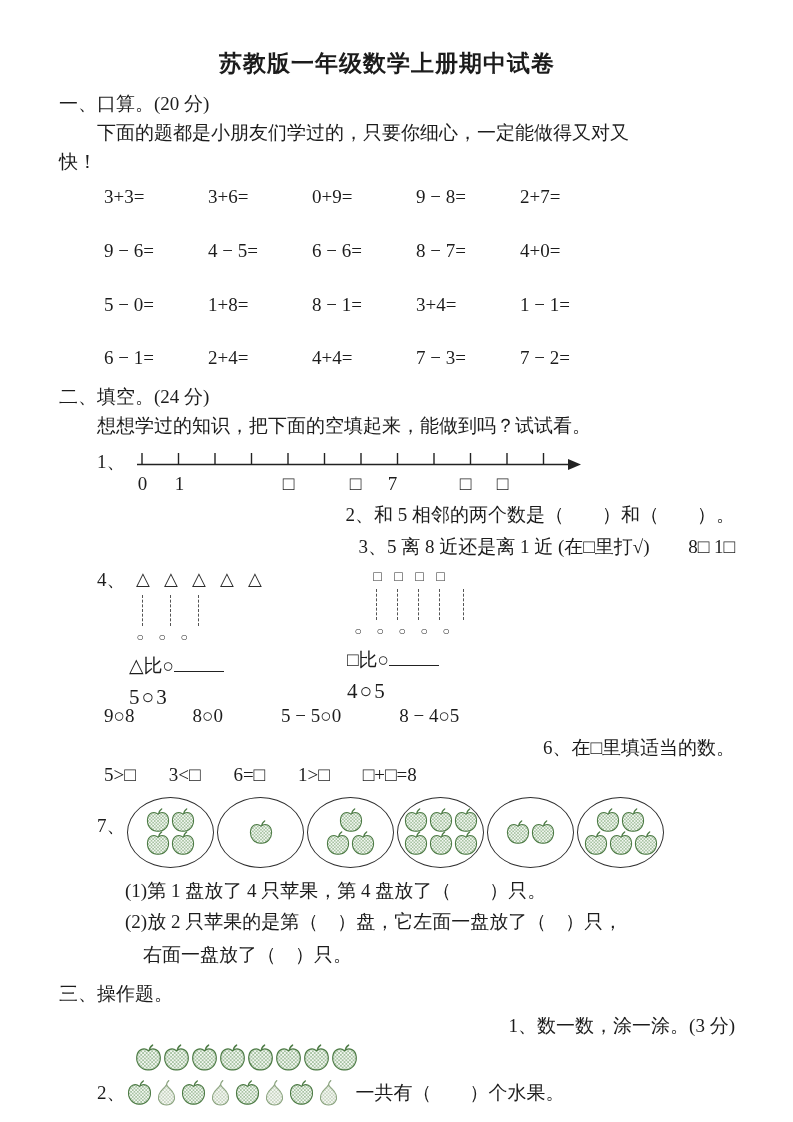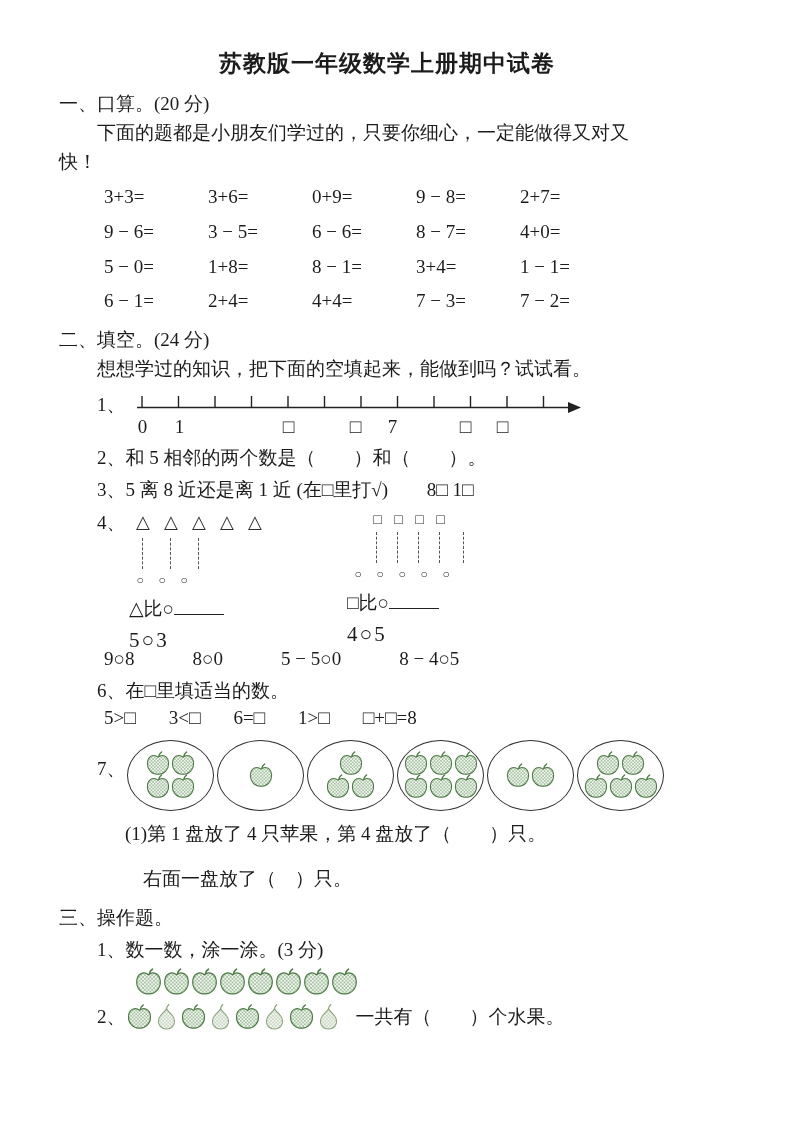--- a/index.html
+++ b/index.html
@@ -5,24 +5,24 @@
   html,body{margin:0;padding:0;}
   body{
     width:793px;height:1122px;background:#ffffff;color:#1c1c1c;
     font-family:"Liberation Serif","DejaVu Serif",serif;font-size:19px;line-height:1.42;
   }
   .page{padding:40px 58px 0 59px;position:relative;box-sizing:border-box;}
   .title{text-align:center;font-size:23px;font-weight:600;letter-spacing:1px;margin:8px 0 10px -20px;}
   .sec-heading{margin-top:9px;}
   .indent{text-indent:2em;margin-top:2px;}
   .noindent{margin-top:2px;}
-  .qline{margin-top:5px;padding-left:38px;}
+  .qline{margin-top:5px;padding-left:38px;text-align:right;}
   .qnum{display:inline-block;}
   
-  .oral-grid{display:grid;grid-template-columns:repeat(5,104px);row-gap:8px;margin:8px 0 0 45px;}
+  .oral-grid{display:grid;grid-template-columns:repeat(5,104px);row-gap:27px;margin:8px 0 0 45px;}
   
   .nline-row{display:flex;margin-top:9px;padding-left:38px;align-items:flex-start;}
   .nline{margin-left:9px;}
   .nline-labels{position:relative;height:27px;width:445px;font-size:19px;}
   .nline-labels span{position:absolute;top:1px;transform:translateX(-50%);}
   
   .q4-wrap{position:relative;height:136px;margin-top:6px;}
   .q4-label{position:absolute;left:38px;top:0;}
   .q4-left{position:absolute;left:70px;top:0;}
   .q4-right{position:absolute;left:288px;top:0;}
@@ -42,21 +42,21 @@
   .q6-gap>span{margin-right:33px;}
   
   .plates-row{display:flex;align-items:flex-start;margin-top:8px;padding-left:38px;}
   .plates-row .qnum{margin-top:16px;width:30px;}
   .plate{width:87px;height:71px;border:1.7px solid #2e2e2e;border-radius:50%;
          display:flex;flex-direction:column;justify-content:center;align-items:center;
          margin-right:3px;box-sizing:border-box;flex:none;}
   .prow{display:flex;justify-content:center;}
   .fruit{width:26px;height:26px;margin:-1.5px -0.5px;flex:none;}
   .sub{margin-top:4px;padding-left:66px;}
-  .sub2{margin-top:18px;padding-left:84px;}
+  .sub2{margin-top:6px;padding-left:84px;}
   
   .apple-strip{display:flex;margin:4px 0 0 75px;}
   .fruit-lg{width:29px;height:29px;margin-right:-1px;flex:none;}
   .fruit-row-line{display:flex;align-items:center;margin-top:7px;padding-left:38px;}
   .fruit-md{width:27px;height:27px;margin-right:0px;flex:none;}
   .after-fruits{margin-left:14px;}
   svg.nl{display:block;}
 </style>
 </head>
 <body>
@@ -90,21 +90,21 @@
   <div class="indent">下面的题都是小朋友们学过的，只要你细心，一定能做得又对又</div>
   <div class="noindent">快！</div>
 
   <div class="oral-grid">
     <span>3+3=</span>
     <span>3+6=</span>
     <span>0+9=</span>
     <span>9 − 8=</span>
     <span>2+7=</span>
     <span>9 − 6=</span>
-    <span>3 − 5=</span>
+    <span>4 − 5=</span>
     <span>6 − 6=</span>
     <span>8 − 7=</span>
     <span>4+0=</span>
     <span>5 − 0=</span>
     <span>1+8=</span>
     <span>8 − 1=</span>
     <span>3+4=</span>
     <span>1 − 1=</span>
     <span>6 − 1=</span>
     <span>2+4=</span>
@@ -315,20 +315,21 @@
             <use href="#sym-apple"></use>
           </svg>
         <svg class="fruit" viewBox="0 0 32 32">
             <use href="#sym-apple"></use>
           </svg>
       </div>
     </div>
   </div>
 
   <div class="sub" style="margin-top:10px">(1)第 1 盘放了 4 只苹果，第 4 盘放了（　　）只。</div>
+  <div class="sub">(2)放 2 只苹果的是第（　）盘，它左面一盘放了（　）只，</div>
   <div class="sub2">右面一盘放了（　）只。</div>
 
   <div class="sec-heading" style="margin-top:12px">三、操作题。</div>
   <div class="qline">1、数一数，涂一涂。(3 分)</div>
 
   <div class="apple-strip">
     <svg class="fruit-lg" viewBox="0 0 32 32">
         <use href="#sym-apple"></use>
       </svg>
     <svg class="fruit-lg" viewBox="0 0 32 32">

